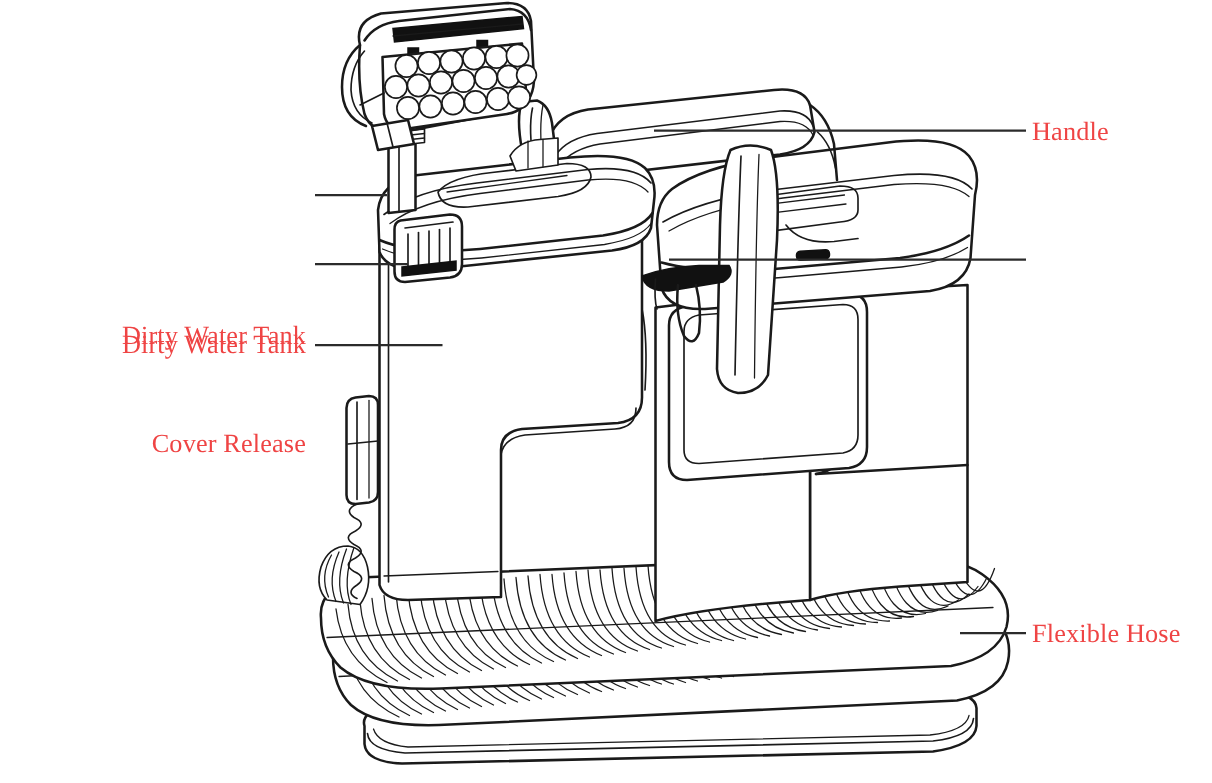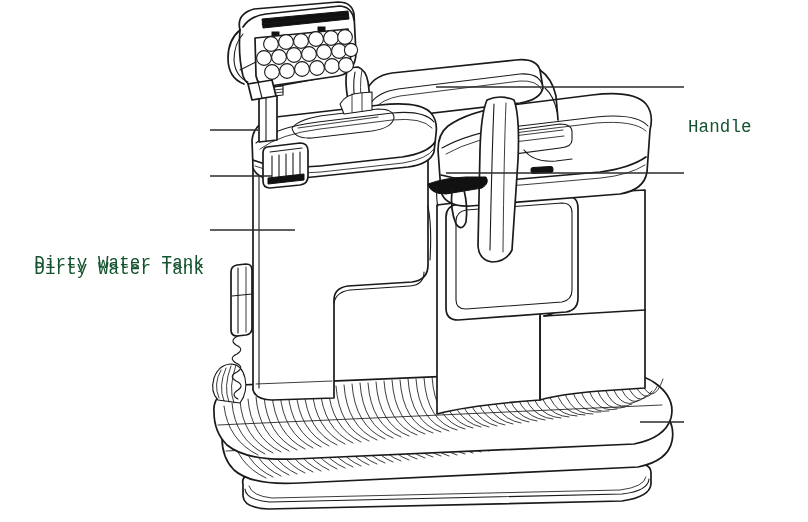--- a/index.html
+++ b/index.html
@@ -19,27 +19,26 @@
     overflow: hidden;
   }
   #art-layer {
     position: absolute;
     left: 0; top: 0;
     width: 808px;
     height: 522px;
   }
   .callout-label {
     position: absolute;
-    font-family: Liberation Mono, monospace;
+    font-family: Liberation Serif, serif;
     font-size: 17.5px;
     line-height: 23px;
-    color: #14532d;
+    color: #ef4444;
     white-space: pre;
     letter-spacing: 0.1px;
-    margin-top: 40px;
   }
   .label-left {
     text-align: right;
   }
   .label-right {
     text-align: left;
   }
   .label-two-line {
     line-height: 24px;
   }
@@ -459,21 +458,23 @@
       <line x1="210" y1="230" x2="295" y2="230"></line>
       <line x1="436" y1="87" x2="684" y2="87"></line>
       <line x1="446" y1="173" x2="684" y2="173"></line>
       <line x1="640" y1="422" x2="684" y2="422"></line>
     </g>
   </svg>
 
 
   <div class="callout-label label-left label-two-line" style="left:8px; top:163px; width:196px;">
     <div>Dirty Water Tank</div>
+    <div>Cover Release</div>
   </div>
 
   <div class="callout-label label-left" style="left:8px; top:218px; width:196px;">Dirty Water Tank</div>
 
   <div class="callout-label label-right" style="left:688px; top:76px;">Handle</div>
 
 
+  <div class="callout-label label-right" style="left:688px; top:411px;">Flexible Hose</div>
 
 </div>
 
 </body></html>

